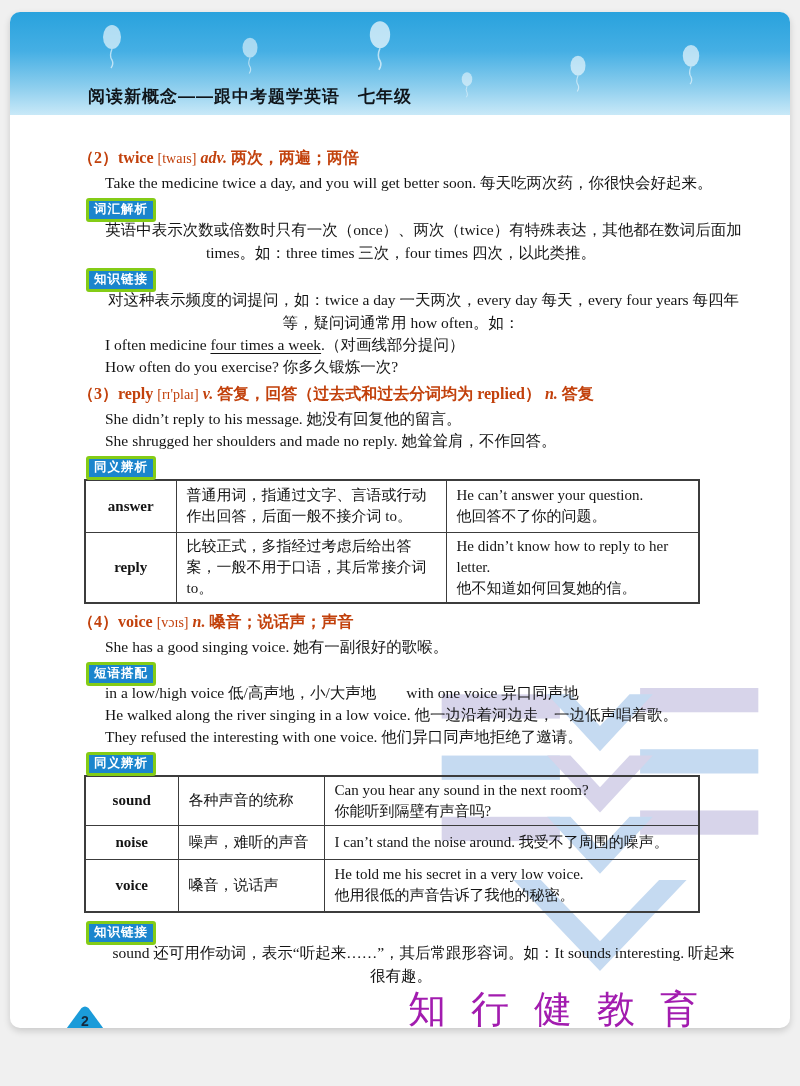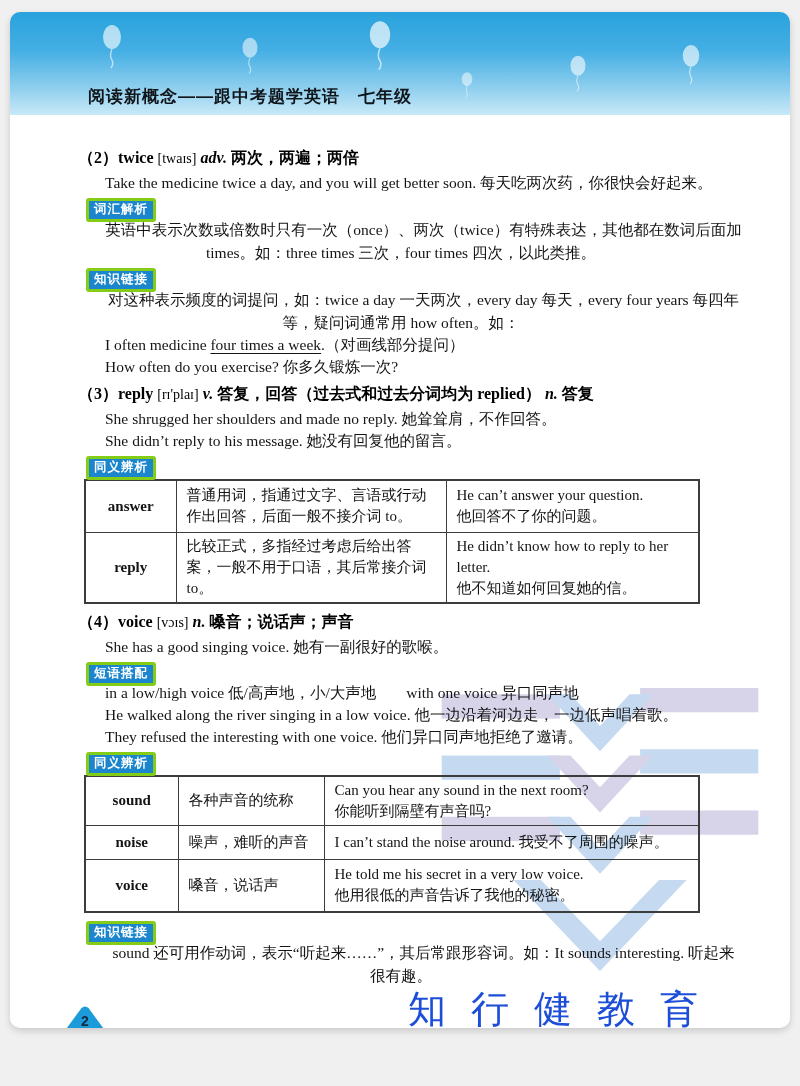--- a/index.html
+++ b/index.html
@@ -26,21 +26,21 @@
     font-weight:bold; font-size:17px; color:#10151a; letter-spacing:1px;
   }
   .balloon { position:absolute; }
   
   .content {
     position:absolute; left:50px; top:103px; width:682px; z-index:2;
     font-size:15.5px; line-height:22px;
   }
   .spacer-top { height:27px; }
   .h-entry {
-    margin:5px 0 3px 18px; color:#000000; font-weight:bold;
+    margin:5px 0 3px 18px; color:#c2410c; font-weight:bold;
     font-size:16px; line-height:21px;
   }
   .h-entry .phon { font-weight:normal; font-size:14px; }
   .h-entry .pos { font-style:italic; }
   p.ex { margin:0; text-indent:45px; }
   p.body { margin:0; line-height:23px;text-align:center; }
   .badge-row { margin:3px 0 2px 0; height:19px; }
   .badge {
     display:inline-block; margin-left:26px;
     background:#1b85cd; border:3px solid #84cc16; border-radius:3px;
@@ -59,21 +59,21 @@
     border:1px solid #3c3c3c; font-size:15px; line-height:21px;
     padding:3px 10px; vertical-align:middle;
   }
   td.w { text-align:center; font-weight:bold; }
   .cellline { display:block; }
   
   .wm-logo { position:absolute; left:430px; top:676px; z-index:0; }
   .wm-text {
     position:absolute; left:398px; top:972px; z-index:0;
     font-family:"Liberation Sans","DejaVu Sans",sans-serif;
-    font-size:38px; letter-spacing:25px; color:#1d4ed8; white-space:nowrap;
+    font-size:38px; letter-spacing:25px; color:#a21caf; white-space:nowrap;
   }
   
   .page-num { position:absolute; left:52px; top:992px; width:46px; height:36px; z-index:3; }
   .page-num .num {
     position:absolute; left:0; top:9px; width:46px; text-align:center;
     font-family:"Liberation Sans","DejaVu Sans",sans-serif;
     font-size:14px; font-weight:bold; color:#16293d;
   }
 </style>
 </head>
@@ -133,22 +133,22 @@
 
     <div class="badge-row"><span class="badge">词汇解析</span></div>
     <p class="body" style="text-indent:45px">英语中表示次数或倍数时只有一次（once）、两次（twice）有特殊表达，其他都在数词后面加times。如：three times 三次，four times 四次，以此类推。</p>
 
     <div class="badge-row"><span class="badge">知识链接</span></div>
     <p class="body" style="text-indent:45px">对这种表示频度的词提问，如：twice a day 一天两次，every day 每天，every four years 每四年等，疑问词通常用 how often。如：</p>
     <p class="ex"><span>I often medicine </span><span class="u">four times a week</span><span>.（对画线部分提问）</span></p>
     <p class="ex">How often do you exercise? 你多久锻炼一次?</p>
 
     <div class="h-entry"><span>（3）</span><span>reply</span> <span class="phon">[rɪ'plaɪ]</span> <span class="pos">v.</span> <span>答复，回答（过去式和过去分词均为 replied）</span> <span class="pos">n.</span> <span>答复</span></div>
+    <p class="ex">She didn’t reply to his message. 她没有回复他的留言。</p>
     <p class="ex">She shrugged her shoulders and made no reply. 她耸耸肩，不作回答。</p>
-    <p class="ex">She didn’t reply to his message. 她没有回复他的留言。</p>
 
     <div class="badge-row"><span class="badge">同义辨析</span></div>
     <table class="cmp">
       <colgroup>
           <col style="width:91px">
           <col style="width:270px">
           <col style="width:253px">
         </colgroup>
       <tbody>
           <tr style="height:52px">

